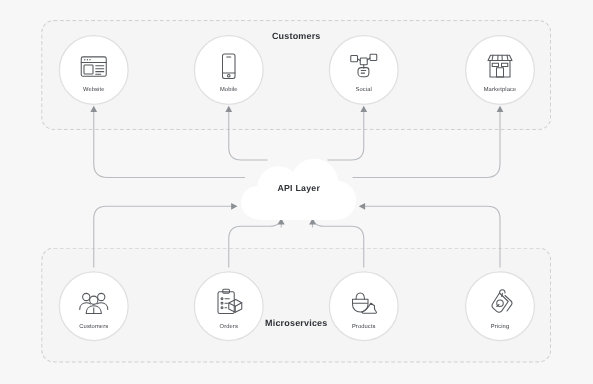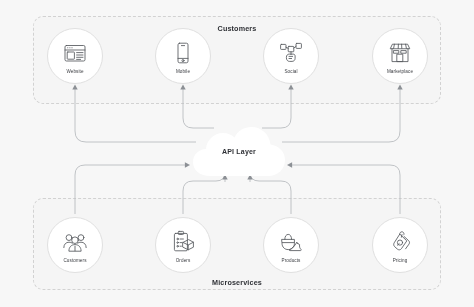--- a/index.html
+++ b/index.html
@@ -25,21 +25,21 @@
   .group-title{
     position:absolute;
     font-size:7.2px;
     font-weight:bold;
     color:#2f3136;
     letter-spacing:0.15px;
     white-space:nowrap;
     transform:translateX(-50%);
   }
   #title-headless{left:237px;top:24px;}
-  #title-micro{left:237px;top:278px;}
+  #title-micro{left:237px;top:254px;}
 
   
   .node{
     position:absolute;
     width:56px;height:56px;
     border-radius:50%;
     background:#ffffff;
     border:1px solid #e0e0e0;
     box-sizing:border-box;
     display:flex;

